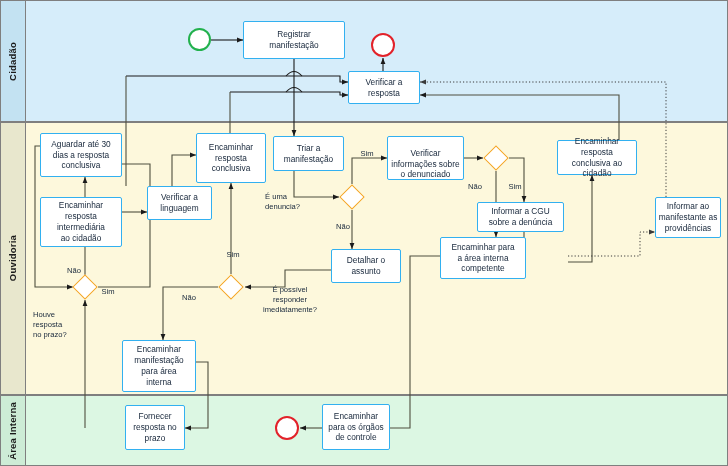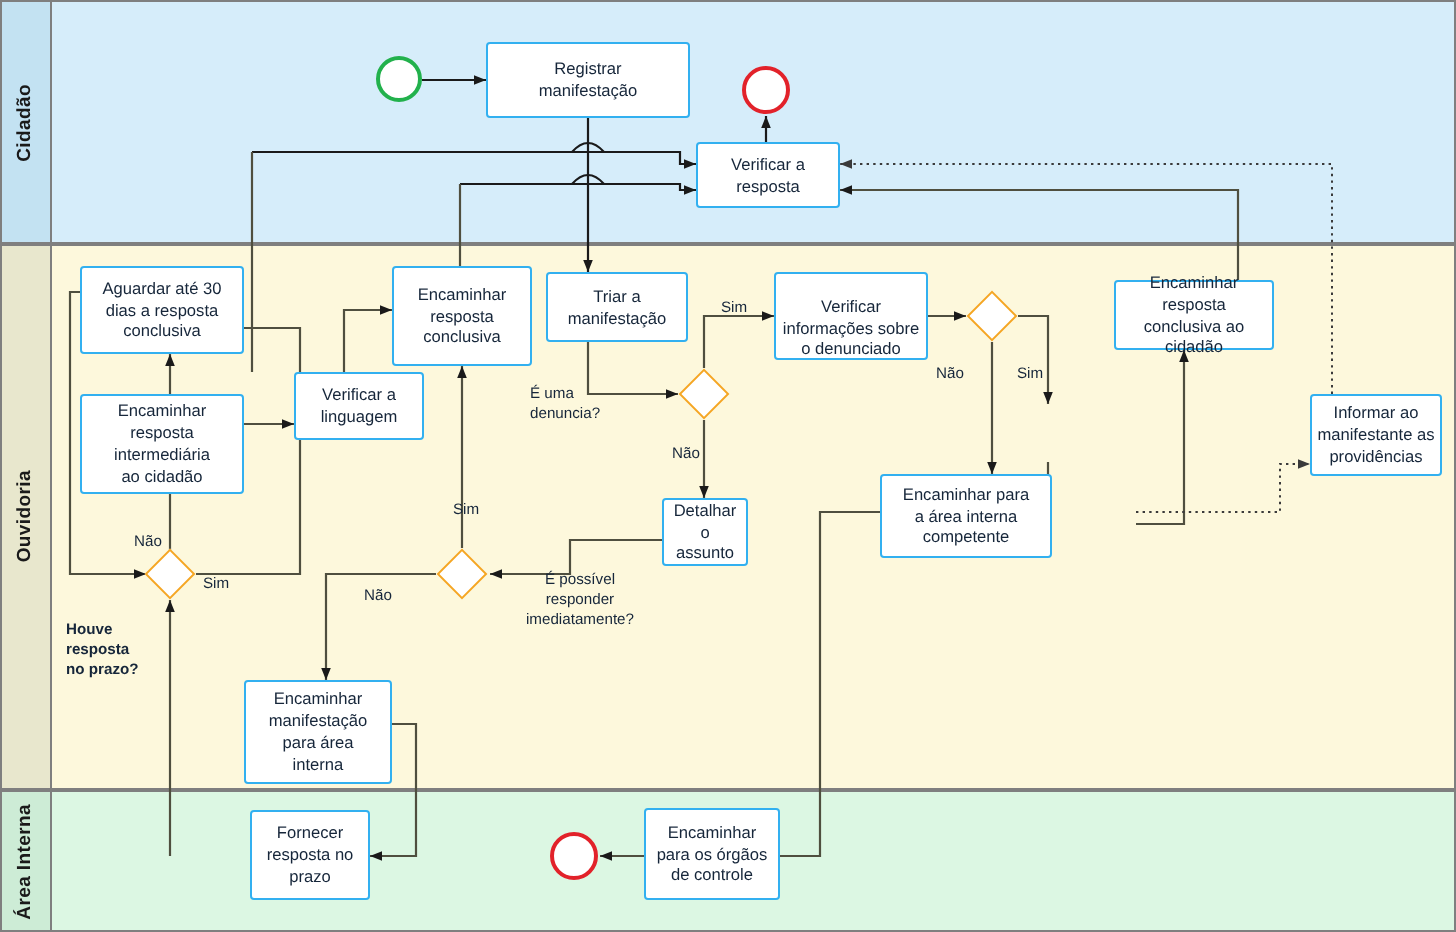--- a/index.html
+++ b/index.html
@@ -280,28 +280,32 @@
     </div>
     <div class="task" style="left:196px;top:133px;width:70px;height:50px;">
       <span style="white-space:pre-line;">Encaminhar
 resposta
 conclusiva</span>
     </div>
     <div class="task" style="left:273px;top:136px;width:71px;height:35px;">
       <span style="white-space:pre-line;">Triar a
 manifestação</span>
     </div>
-    <div class="task" style="left:331px;top:249px;width:43px;height:34px;">
+    <div class="task" style="left:331px;top:249px;width:70px;height:34px;">
       <span style="white-space:pre-line;">Detalhar o
 assunto</span>
     </div>
     <div class="task" style="left:387px;top:136px;width:77px;height:44px;">
       <span style="white-space:pre-line;margin-top:12px;">Verificar
 informações sobre
 o denunciado</span>
+    </div>
+    <div class="task" style="left:477px;top:202px;width:87px;height:30px;">
+      <span style="white-space:pre-line;">Informar a CGU
+sobre a denúncia</span>
     </div>
     <div class="task" style="left:557px;top:140px;width:80px;height:35px;">
       <span style="white-space:pre-line;">Encaminhar resposta
 conclusiva ao cidadão</span>
     </div>
     <div class="task" style="left:655px;top:197px;width:66px;height:41px;">
       <span style="white-space:pre-line;">Informar ao
 manifestante as
 providências</span>
     </div>
@@ -333,21 +337,21 @@
     <div class="gateway" style="left:222px;top:278px;width:18px;height:18px;"></div>
     <div class="gateway" style="left:343px;top:188px;width:18px;height:18px;"></div>
     <div class="gateway" style="left:487px;top:149px;width:18px;height:18px;"></div>
 
     <div class="edge-label" style="left:62px;top:256px;width:24px;">
       <span>Não</span>
     </div>
     <div class="edge-label" style="left:96px;top:277px;width:24px;">
       <span>Sim</span>
     </div>
-    <div class="edge-label la" style="left:33px;top:300px;width:58px;font-weight:bold;">
+    <div class="edge-label la" style="left:33px;top:300px;width:58px;">
       <span>Houve
 resposta
 no prazo?</span>
     </div>
 
     <div class="edge-label" style="left:221px;top:240px;width:24px;">
       <span>Sim</span>
     </div>
     <div class="edge-label" style="left:177px;top:283px;width:24px;">
       <span>Não</span>

